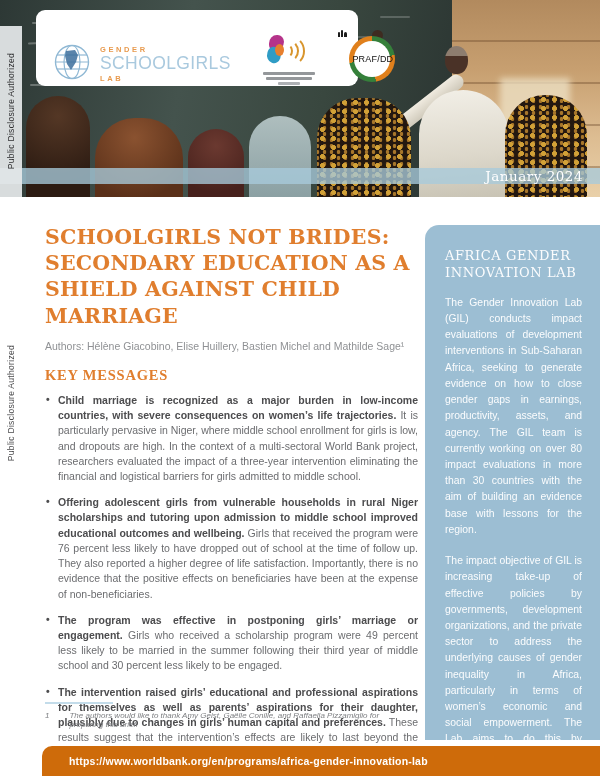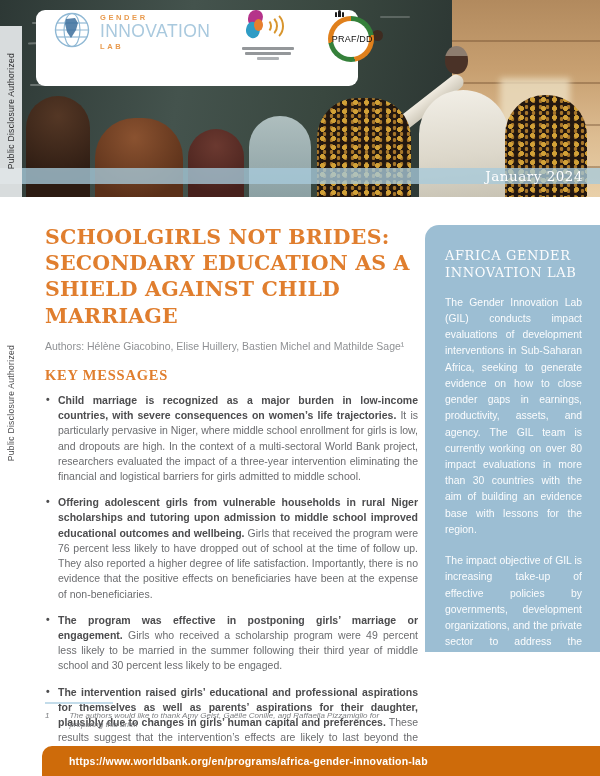--- a/index.html
+++ b/index.html
@@ -42,21 +42,21 @@
   
   .pda-strip{position:absolute;left:0;top:26px;width:22px;height:171px;background:rgba(229,232,234,.93);
     display:flex;align-items:center;justify-content:center}
   .pda-2{position:absolute;left:1px;top:312px;width:20px;height:182px;display:flex;align-items:center;justify-content:center}
   .pda-text{writing-mode:vertical-rl;transform:rotate(180deg);font-size:8.5px;letter-spacing:.3px;white-space:nowrap}
   .pda-strip .pda-text{color:#2e2e30}
   .pda-2 .pda-text{color:#4b4b4d}
 
   
   .logo-card{position:absolute;left:36px;top:10px;width:322px;height:76px;background:#fff;border-radius:9px;
-    display:flex;align-items:flex-start;padding:0 16px;gap:26px}
+    display:flex;align-items:flex-end;padding:0 16px;gap:26px}
   .gil{display:flex;align-items:center;gap:8px}
   .gil-words{display:flex;flex-direction:column;line-height:1}
   .gil-w1,.gil-w3{color:#e89a4e;font-size:7.5px;letter-spacing:2.6px;font-weight:bold}
   .gil-w2{color:#a9c9de;font-size:17.5px;letter-spacing:.4px;margin:2px 0}
   .mlogo{width:74px;display:flex;flex-direction:column;align-items:center;margin-left:6px}
   .micon{position:relative;width:44px;height:32px;margin-bottom:4px}
   .mblob{position:absolute;left:2px;top:0;width:15px;height:16px;background:#b5338a;border-radius:55% 45% 60% 40%}
   .mteal{position:absolute;left:0;top:12px;width:14px;height:16px;background:#2f9cc5;border-radius:40% 60% 45% 55%;transform:rotate(18deg)}
   .morange{position:absolute;left:8px;top:9px;width:9px;height:12px;background:#e77f2e;border-radius:50%}
   .arc{position:absolute;border:2px solid #d8952d;border-radius:50%;
@@ -85,21 +85,21 @@
   .bullet{position:relative;padding-left:13px;margin-bottom:11px;font-size:10.5px;line-height:1.45;
     color:#6b6c6f;text-align:justify}
   .bullet::before{content:"\2022";position:absolute;left:1px;top:-1px;color:#4c4c4e;font-weight:bold}
   .bullet b{color:#4c4c4e}
 
   .footnote{position:absolute;left:45px;top:702px;width:368px}
   .fn-rule{width:68px;height:2px;background:#c3dcea;margin-bottom:7px}
   .fn-row{display:flex;gap:20px;font-size:8px;color:#7d7f82;font-style:italic}
 
   
-  .aside{position:absolute;left:425px;top:225px;width:175px;height:427px;background:#9cbed3;
+  .aside{position:absolute;left:425px;top:225px;width:175px;height:515px;background:#9cbed3;
     border-radius:14px 0 0 0;padding:23px 18px 0 20px;color:#fff}
   .aside h2{font-family:"DejaVu Serif",serif;font-size:13px;line-height:1.3;letter-spacing:.6px;
     font-weight:normal;color:#fbfcfd;margin-bottom:13px}
   .aside p{font-size:10.4px;line-height:1.56;text-align:justify;color:rgba(255,255,255,.96);margin-bottom:15px}
 
   
   .footer{position:absolute;left:42px;top:746px;width:558px;height:30px;background:#ce6b0a;
     border-radius:10px 0 0 0;display:flex;align-items:center;padding-left:27px}
   .footer-url{color:#fff;font-size:10.5px;font-weight:bold;letter-spacing:.2px;text-decoration:none}
 </style>
@@ -151,21 +151,21 @@
           <circle cx="20" cy="20" r="16.5" fill="none" stroke="#8fb8d4" stroke-width="1.4"></circle>
           <ellipse cx="20" cy="20" rx="8" ry="16.5" fill="none" stroke="#8fb8d4" stroke-width="1.2"></ellipse>
           <line x1="5" y1="13" x2="35" y2="13" stroke="#8fb8d4" stroke-width="1.2"></line>
           <line x1="3.5" y1="20" x2="36.5" y2="20" stroke="#8fb8d4" stroke-width="1.2"></line>
           <line x1="5" y1="27" x2="35" y2="27" stroke="#8fb8d4" stroke-width="1.2"></line>
           <path d="M14 9 L23 8 L26 13 L24 20 L19 28 L15 22 L13 14 Z" fill="#3c6f9c" opacity="0.85"></path>
         </svg>
       </span>
       <span class="gil-words">
         <span class="gil-w1">GENDER</span>
-        <span class="gil-w2">INNOVATION</span>
+        <span class="gil-w2">SCHOOLGIRLS</span>
         <span class="gil-w3">LAB</span>
       </span>
     </div>
     <div class="mlogo">
       <span class="micon">
         <span class="mblob"></span>
           <span class="mteal"></span>
           <span class="morange"></span>
         <span class="arc arc1"></span>
           <span class="arc arc2"></span>

